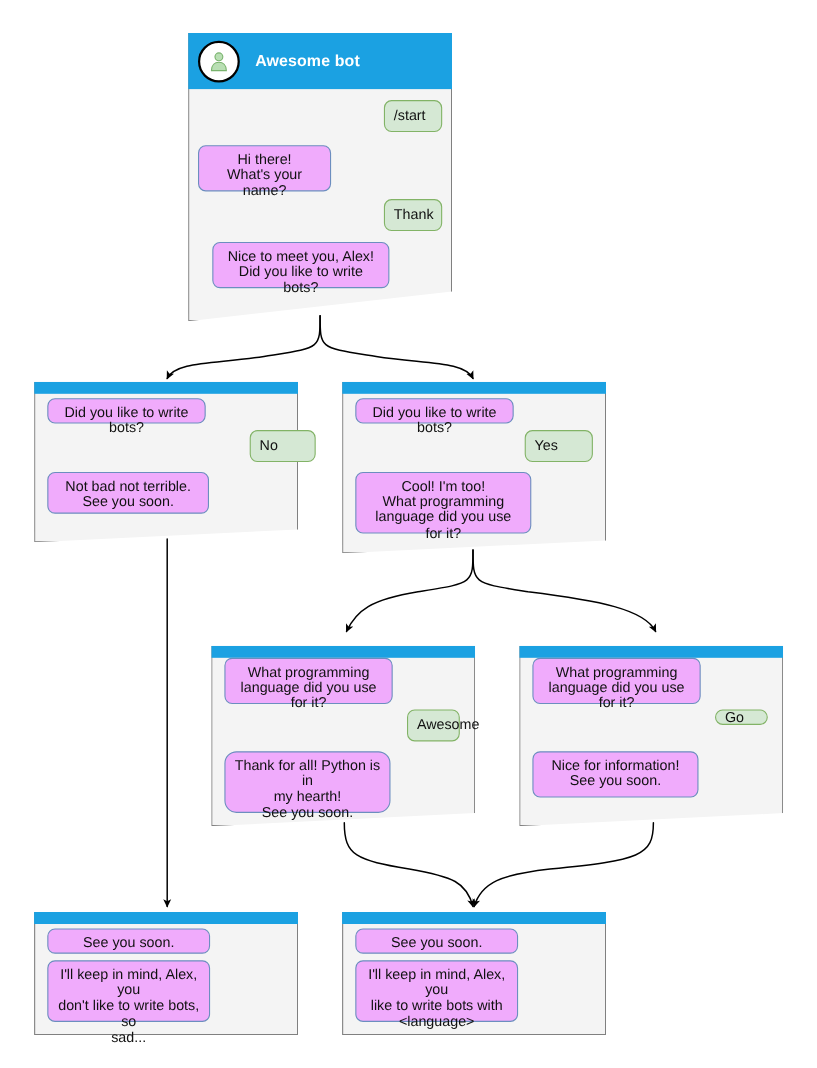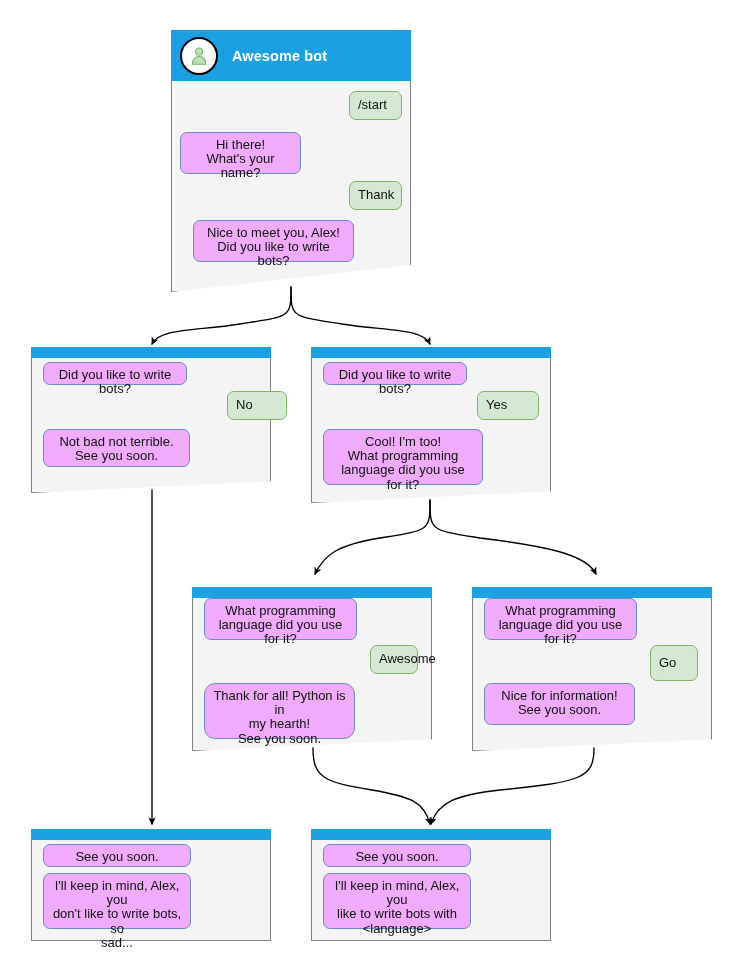--- a/index.html
+++ b/index.html
@@ -171,21 +171,21 @@
   </div>
 
   <div class="card" style="left:472px;top:587px;width:240px;height:164px;">
     <div class="clip" style="clip-path:polygon(0% 0%, 100% 0%, 100% 92.8%, 0% 100%);">
       <div class="body"></div>
       <div class="hdr" style="height:11px;"></div>
     </div>
     <div class="content">
       <div class="bub in" style="left:12px;top:11px;width:153px;height:42px;">What programming
 language did you use for it?</div>
-      <div class="bub out" style="left:178px;top:58px;width:48px;height:36px;">Go</div>
+      <div class="bub out" style="left:178px;top:58px;width:48px;height:14px;">Go</div>
       <div class="bub in" style="left:12px;top:96px;width:151px;height:42px;">Nice for information!
 See you soon.</div>
     </div>
   </div>
 
   <div class="card" style="left:31px;top:829px;width:240px;height:112px;">
     <div class="clip" style="clip-path:polygon(0% 0%, 100% 0%, 100% 100%, 0% 100%);">
       <div class="body"></div>
       <div class="hdr" style="height:11px;"></div>
     </div>

